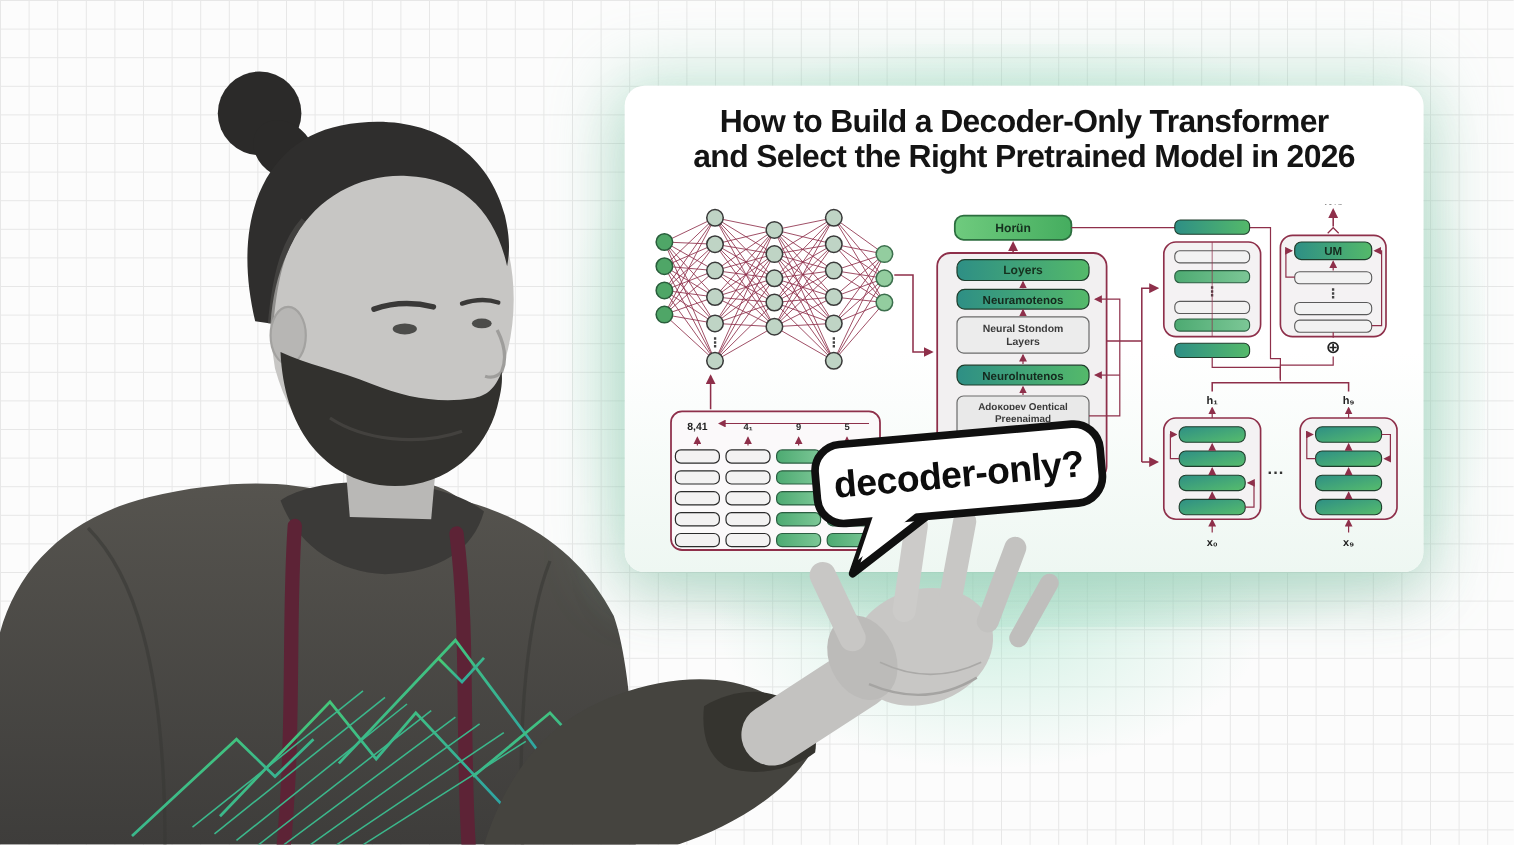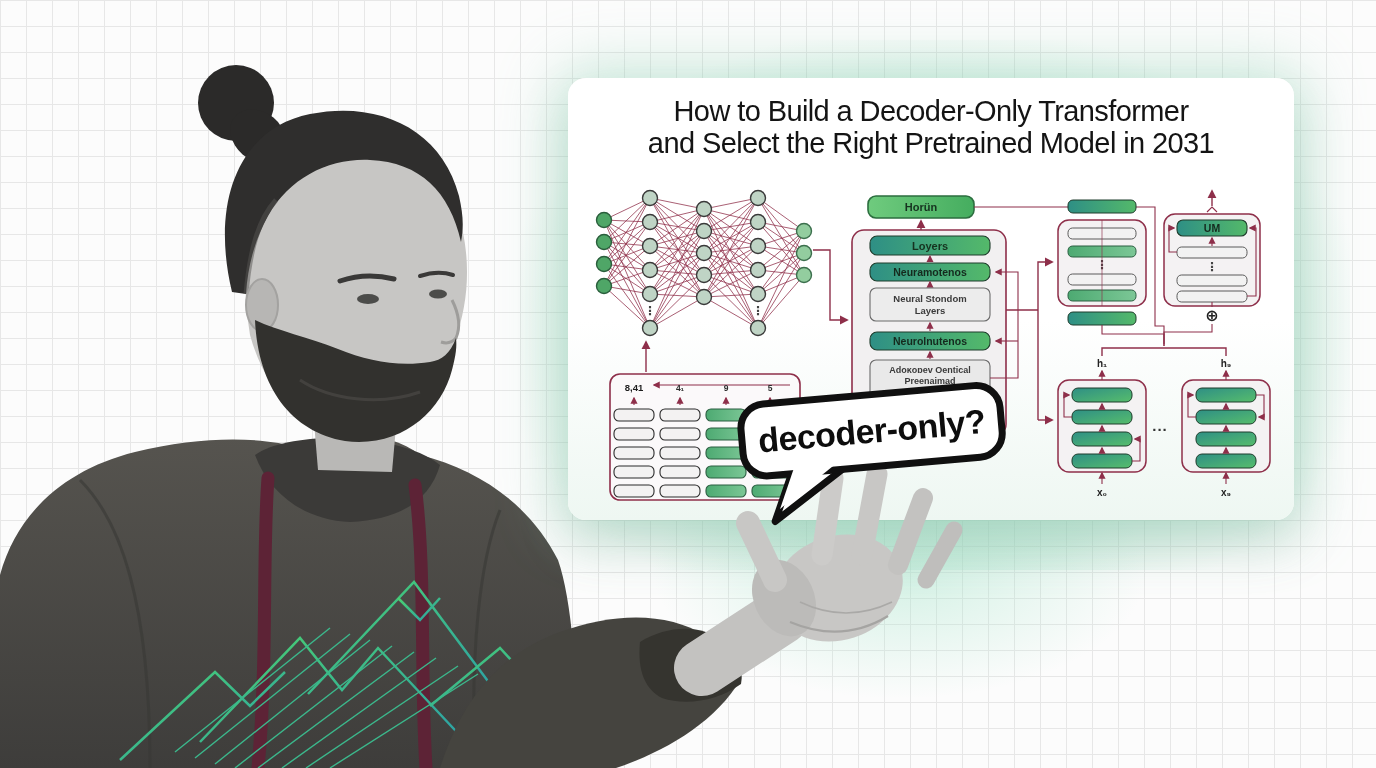--- a/index.html
+++ b/index.html
@@ -14,21 +14,21 @@
   #card-glow{left:520px;top:40px;width:830px;height:530px;z-index:1;
     background:radial-gradient(ellipse at 50% 55%, rgba(150,220,190,.55) 0%, rgba(150,220,190,.25) 55%, rgba(150,220,190,0) 75%);}
   #hand-glow{left:650px;top:440px;width:500px;height:260px;z-index:1;
     background:radial-gradient(ellipse, rgba(170,230,205,.5), rgba(170,230,205,0) 70%);}
   #man-svg{left:0;top:0;z-index:2;}
   
   #card{left:568px;top:78px;width:726px;height:442px;z-index:3;border-radius:18px;
     background:linear-gradient(180deg,#ffffff 0%,#ffffff 55%,#eef7f2 100%);
     box-shadow:0 0 60px 10px rgba(140,210,180,.45), 0 24px 50px rgba(90,140,120,.22);}
   #card-title{position:absolute;left:0;right:0;top:18px;text-align:center;
-    font-weight:normal;font-size:29px;line-height:1.1;color:#141414;letter-spacing:-0.6px;}
+    font-weight:bold;font-size:29px;line-height:1.1;color:#141414;letter-spacing:-0.6px;}
   #diagram{position:absolute;left:0;top:108px;}
   #hand-svg{left:0;top:0;z-index:4;pointer-events:none;}
   #bubble{left:736px;top:388px;width:290px;height:140px;z-index:5;transform:rotate(-5deg);}
   
   text{font-family:"Liberation Sans","DejaVu Sans",sans-serif;}
   .t-pill{font-size:10.5px;font-weight:bold;fill:#152a1e;}
   .t-pill-lg{font-size:11px;font-weight:bold;fill:#16321f;}
   .t-box{font-size:9.5px;font-weight:bold;fill:#3a3a3a;}
   .t-box-sm{font-size:9px;font-weight:bold;fill:#3a3a3a;}
   .t-hdr{font-size:8.5px;font-weight:bold;fill:#2c2c2c;}
@@ -98,21 +98,21 @@
     <path d="M 258,768 L 414,652" stroke-width="1.4"></path>
     <path d="M 282,768 L 436,658" stroke-width="1.4"></path>
     <path d="M 306,768 L 458,666" stroke-width="1.4"></path>
     <path d="M 330,768 L 478,674" stroke-width="1.4"></path>
   </g>
 </svg>
 
 <div class="abs" id="card">
   <div id="card-title">
     <div>How to Build a Decoder-Only Transformer</div>
-    <div>and Select the Right Pretrained Model in 2031</div>
+    <div>and Select the Right Pretrained Model in 2026</div>
   </div>
 
   <svg id="diagram" width="726" height="334" viewBox="0 108 726 334">
     <defs>
       <marker id="arr" viewBox="0 0 10 10" refX="8" refY="5" markerWidth="6.5" markerHeight="6.5" orient="auto-start-reverse">
         <path d="M0,0 L10,5 L0,10 z" fill="#8e2f4a"></path>
       </marker>
       <linearGradient id="gTealGreen" x1="0" y1="0" x2="1" y2="0">
         <stop offset="0" stop-color="#2e8f85"></stop>
           <stop offset="1" stop-color="#54b96a"></stop>

